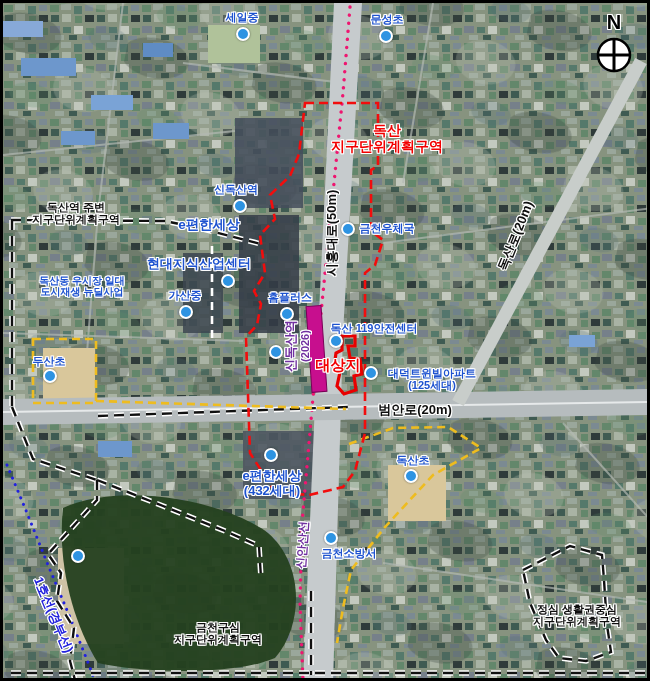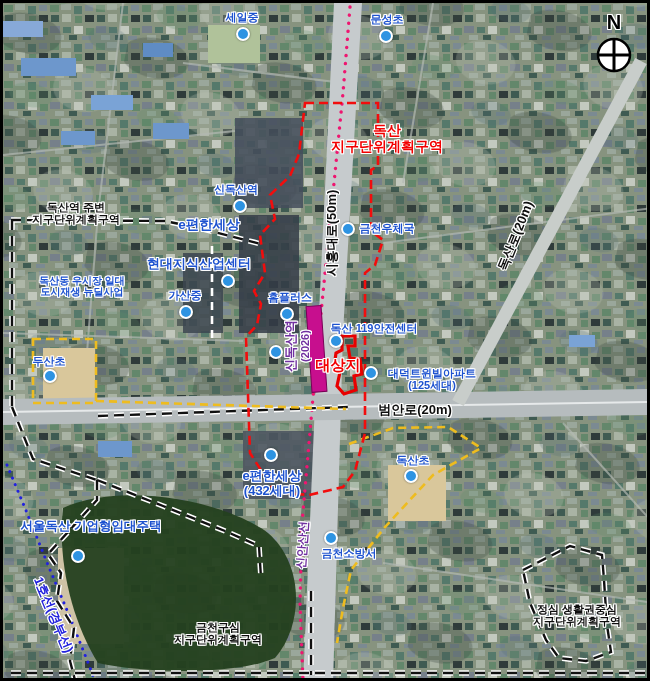--- a/index.html
+++ b/index.html
@@ -232,21 +232,20 @@
     <span style="display:block">e편한세상</span>
     <span style="display:block">(432세대)</span>
   </div>
 
   <div class="lbl blue" style="left:410px;top:457px">독산초</div>
 
 
   <div class="lbl blue" style="left:346px;top:550px">금천소방서</div>
 
   <div class="lbl blue" style="left:88px;top:523px;font-size:12.5px">
-    <span style="display:block">서울독산 기업형임대주택</span>
   </div>
 
   <div class="lbl blk" style="left:215px;top:630px">
     <span style="display:block">금천구심</span>
     <span style="display:block">지구단위계획구역</span>
   </div>
 
   <div class="lbl blk" style="left:574px;top:612px">
     <span style="display:block">정심 생활권중심</span>
     <span style="display:block">지구단위계획구역</span>

